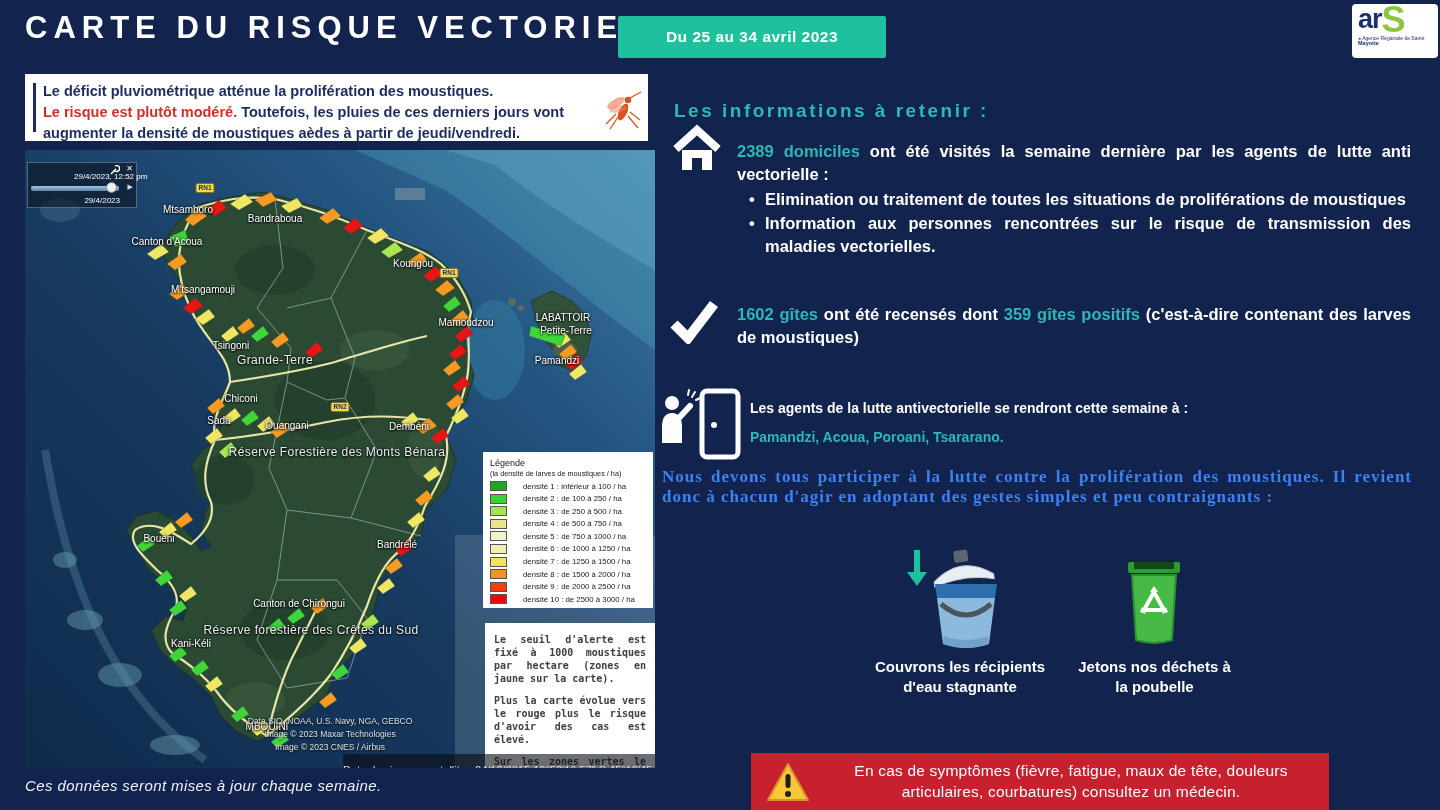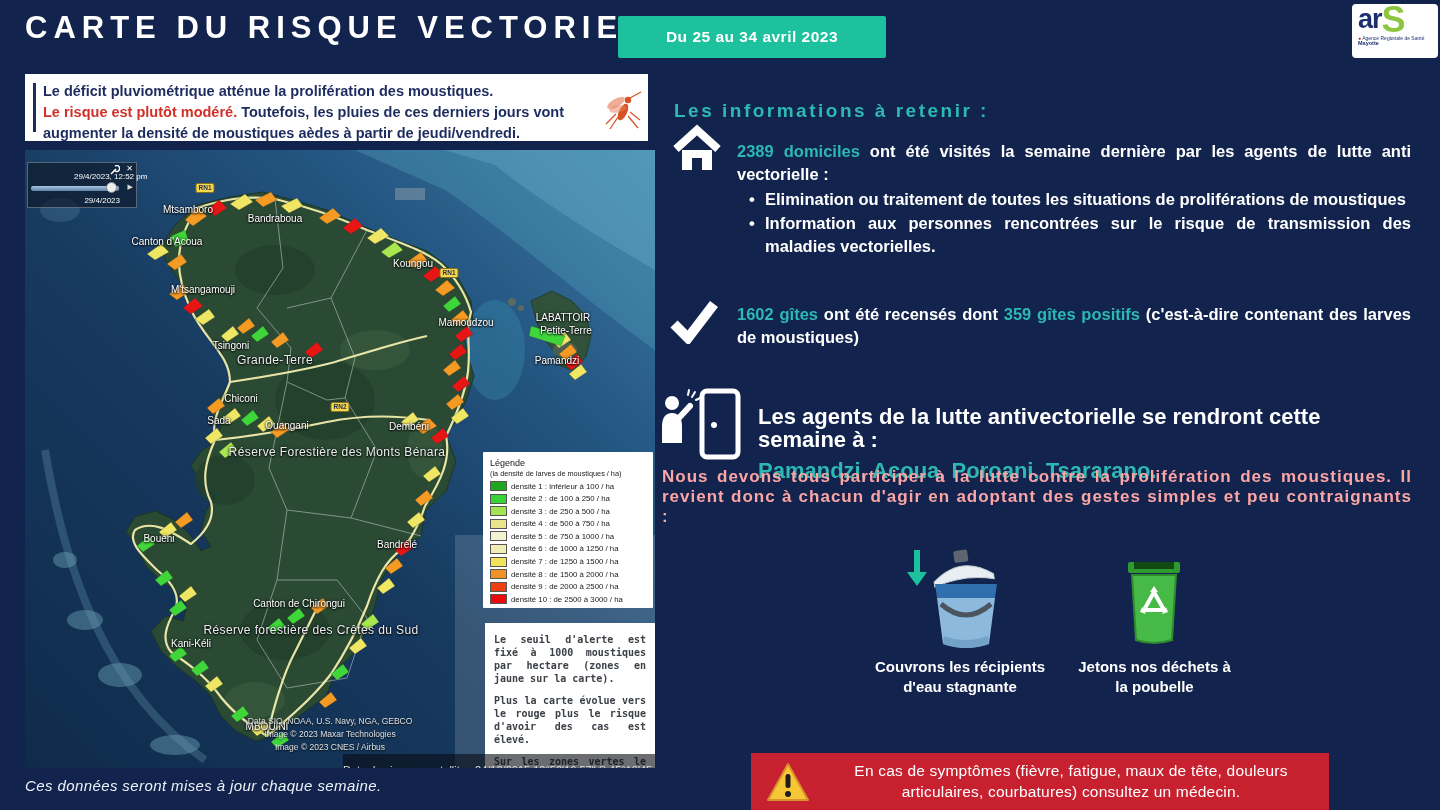--- a/index.html
+++ b/index.html
@@ -43,21 +43,21 @@
         background:linear-gradient(#a9c6e0,#5d82a8);}
   .tb-knob{position:absolute;left:78px;top:19px;width:9px;height:9px;border-radius:50%;background:#eee;border:1px solid #888;}
   .tb-play{position:absolute;right:3px;top:20px;font-size:7px;color:#ddd;}
   .tb-close{position:absolute;right:3px;top:1px;font-size:8px;color:#fff;}
   .tb-wrench{position:absolute;right:16px;top:2px;}
 
   .legendbox{position:absolute;left:458px;top:302px;width:170px;height:156px;background:#fff;color:#1a1a1a;
         box-sizing:border-box;padding:6px 7px;border-radius:1px;}
   .lg-title{font-size:9px;margin-bottom:1px;}
   .lg-sub{font-size:7.3px;margin-bottom:3px;white-space:nowrap;}
-  .lg-row{display:flex;align-items:center;gap:4px;margin-bottom:2.6px;}
+  .lg-row{display:flex;align-items:center;gap:16px;margin-bottom:2.6px;}
   .lg-row .sw{width:15px;height:8px;border:1px solid #555;flex:0 0 auto;}
   .lg-row span:last-child{font-size:7.8px;white-space:nowrap;}
 
   .alertbox{position:absolute;left:460px;top:473px;width:170px;height:145px;background:#fff;color:#3c4148;
         box-sizing:border-box;padding:10px 9px;font-family:"DejaVu Sans Mono",monospace;
         font-size:10px;font-weight:700;line-height:1.3;text-align:justify;}
   .alertbox p{margin:0 0 9px 0;}
 
   .attr{position:absolute;left:105px;top:565px;width:400px;text-align:center;font-size:8.5px;color:#e9e9e9;
         line-height:1.55;text-shadow:0 1px 2px #000;opacity:.95;}
@@ -70,24 +70,24 @@
   .info-heading{position:absolute;left:662px;top:88px;margin:12px;font-size:19px;font-weight:700;color:#2db8b2;letter-spacing:2.5px;}
   .icon{position:absolute;}
   .jtext{margin:0;font-size:16.5px;font-weight:700;line-height:23px;text-align:justify;color:#fff;}
   .teal{color:#2db8b2;}
   .dom{position:absolute;left:737px;top:140px;width:674px;}
   .dom ul{margin:2px 0 0 0;padding:0 0 0 28px;list-style:none;}
   .dom li{font-size:16.5px;font-weight:700;line-height:23px;text-align:justify;margin-bottom:1px;position:relative;}
   .dom li::before{content:"•";position:absolute;left:-16px;}
   .gites{position:absolute;left:737px;top:303px;width:674px;}
   .agents{position:absolute;left:750px;top:397px;width:662px;}
-  .agents p{margin:8px;font-size:22px;font-weight:700;line-height:23px;}
+  .agents p{margin:0;font-size:14px;font-weight:700;line-height:23px;}
   .agents .places{margin-top:6px;}
   .participation{position:absolute;left:662px;top:467px;width:750px;margin:0;font-size:17px;font-weight:700;
-        color:#fca5a5;line-height:20px;letter-spacing:1px;text-align:justify;}
+        color:#3b82f6;line-height:20px;letter-spacing:1px;text-align:justify;font-family:Liberation Serif, serif;}
   .caption{position:absolute;font-size:15px;font-weight:700;text-align:center;line-height:19.5px;color:#fff;}
   .cap1{left:855px;top:657px;width:210px;}
   .cap2{left:1072px;top:657px;width:165px;}
 
   .banner{position:absolute;left:751px;top:753px;width:578px;height:57px;background:#c7202f;
         display:flex;align-items:center;}
   .banner .w-icon{position:absolute;left:14px;top:8px;}
   .banner p{margin:0 10px 0 72px;font-size:15.5px;line-height:1.35;text-align:center;color:#fff;letter-spacing:.2px;}
 </style>
 </head>

